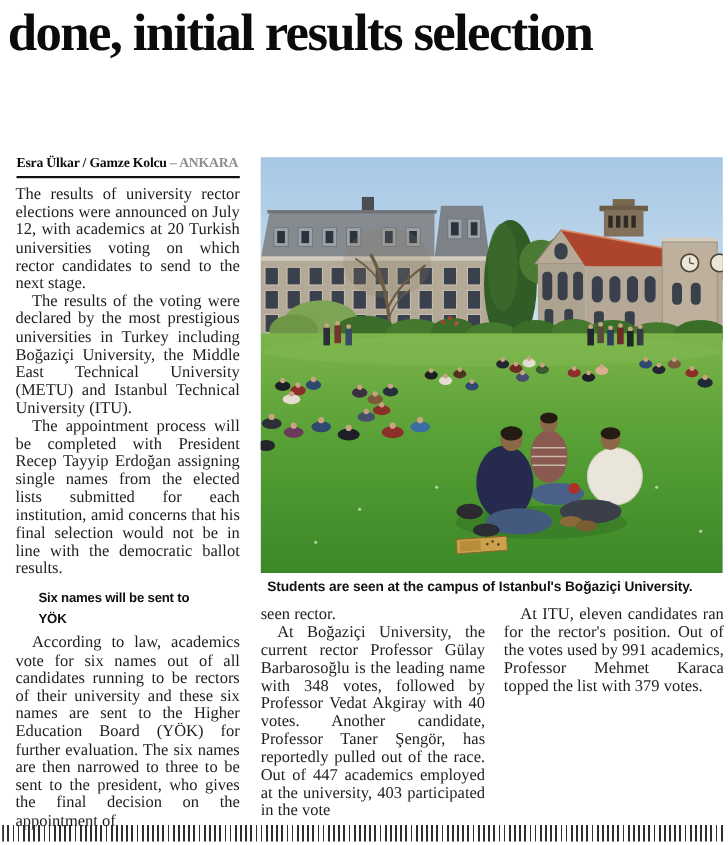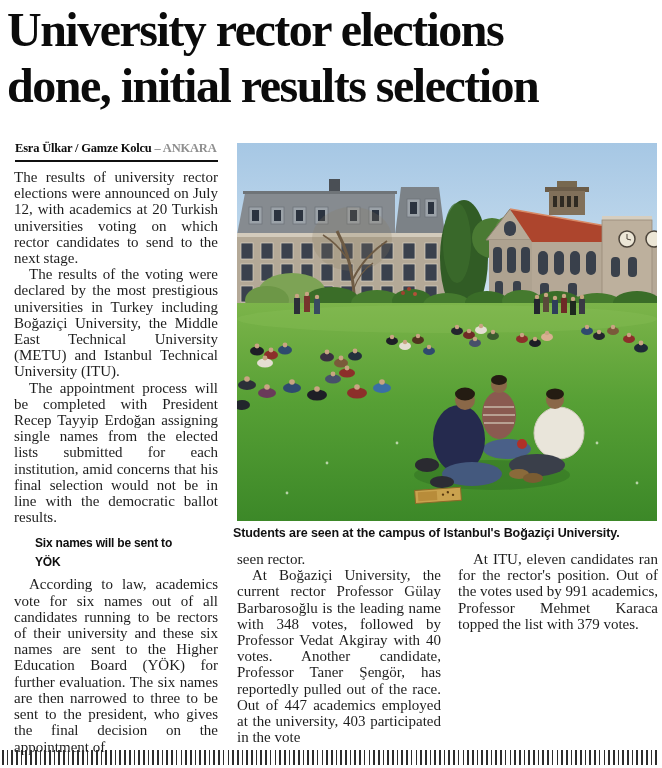--- a/index.html
+++ b/index.html
@@ -27,36 +27,35 @@
   .col-mid{left:237px;top:551px;width:204px;height:199px;}
   .col-right{left:458px;top:551px;width:200px;height:199px;}
   .subhead{
     margin:9px 0 4px 21px;width:150px;text-align:left;
     font-family:"Liberation Sans",sans-serif;font-size:12px;line-height:19px;
     font-weight:700;color:#0f0f0f;letter-spacing:-0.2px;
   }
   .photo{position:absolute;left:237px;top:143px;width:420px;height:378px;background:#bcd3e8;}
   .photo svg{display:block;width:100%;height:100%;}
   .caption{
-    position:absolute;left:233px;top:526px;width:420px;
+    position:absolute;left:243px;top:526px;width:420px;
     font-family:"Liberation Sans",sans-serif;font-size:12.5px;font-weight:700;color:#121212;
     letter-spacing:-0.1px;
   }
   .barcode{
     position:absolute;left:2px;top:750px;width:658px;height:15px;
     background:repeating-linear-gradient(90deg,#2e2e2e 0 1.6px,transparent 1.6px 4.7px);
   }
 </style>
 </head>
 <body>
 
 <div class="page">
 
   <h1 class="headline">
-    <span class="hl">University rector elections</span>
     <span class="hl">done, initial results selection</span>
   </h1>
 
   <div class="byline">
     <span class="authors">Esra Ülkar / Gamze Kolcu</span>
     <span class="loc">– ANKARA</span>
   </div>
   <div class="byline-rule"></div>
 
   <div class="col col-left">

